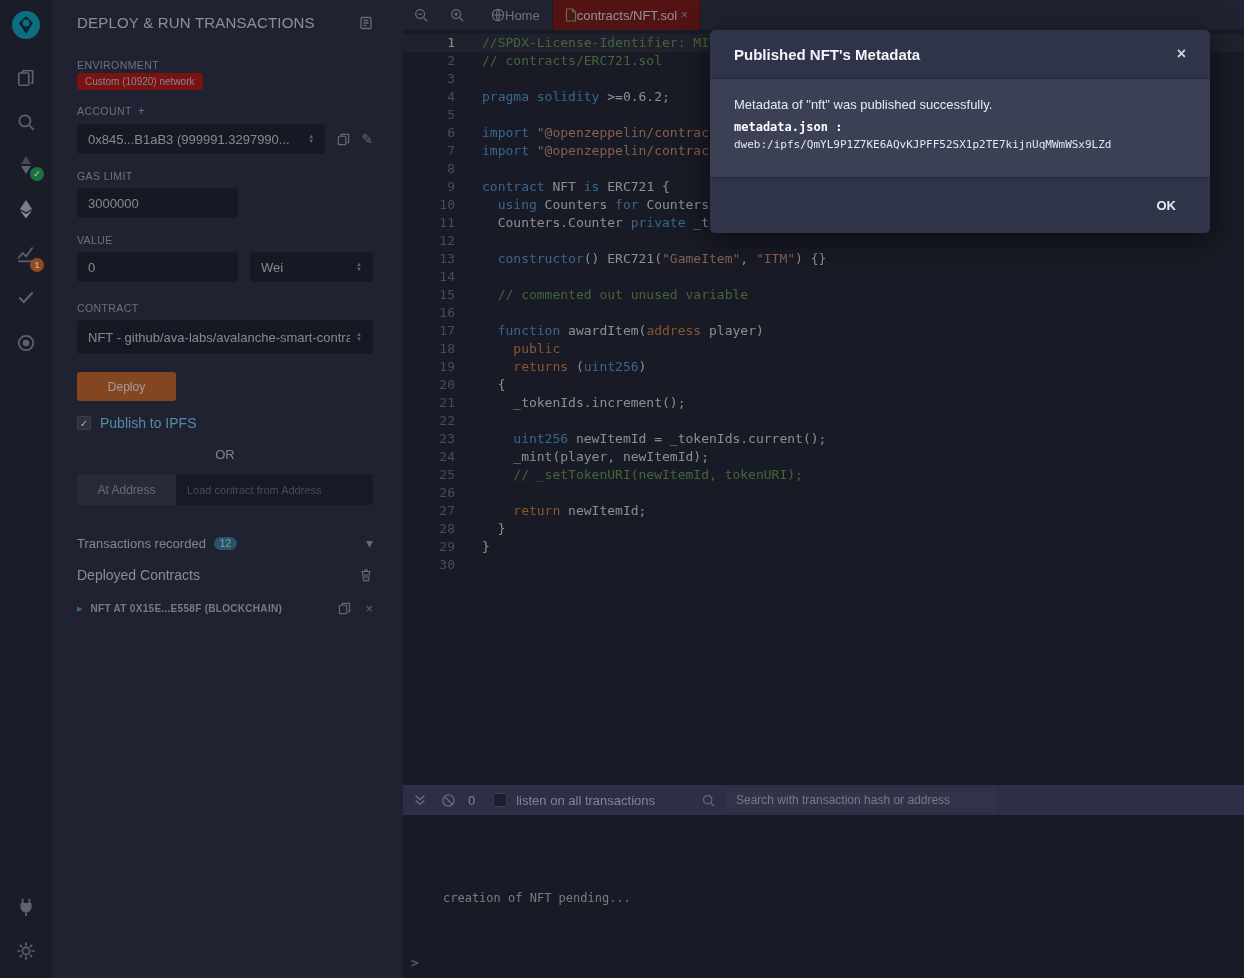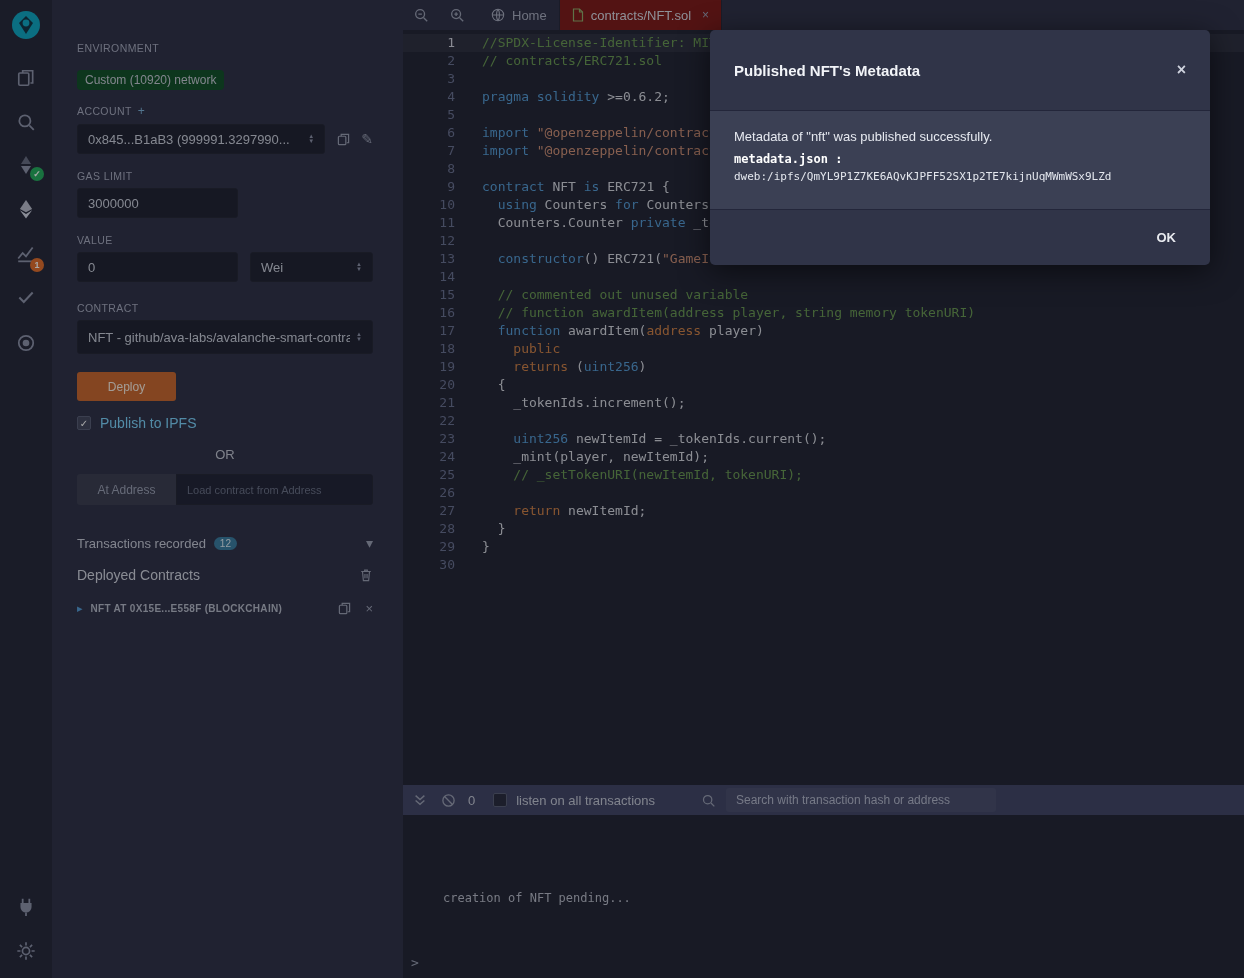--- a/index.html
+++ b/index.html
@@ -20,41 +20,41 @@
   .panel-title-row{display:flex;justify-content:space-between;align-items:center;}
   .panel-title{font-size:15px;color:#d6d9e4;letter-spacing:.2px;}
   .lbl{font-size:10.5px;color:#a6abbf;letter-spacing:.4px;margin-top:0;}
   .sel,.inp{height:30px;background:#222536;border-radius:3px;border:1px solid #262939;color:#c9cedb;
             font-size:13px;display:flex;align-items:center;justify-content:space-between;padding:0 10px;}
   .inp{display:block;line-height:28px;}
   input.inp{width:100%;outline:none;}
   .sel-arrows{display:flex;flex-direction:column;line-height:5px;font-size:6px;color:#8d93ab;margin-left:6px;}
   .sel-text{overflow:hidden;white-space:nowrap;text-overflow:clip;flex:1;}
   .row{display:flex;align-items:center;}
-  .net-badge{display:inline-block;margin-top:16px;background:#14532d;color:#c6cad6;font-size:12px;
+  .net-badge{display:inline-block;margin-top:2px;background:#b91c1c;color:#c6cad6;font-size:10px;
              padding:3px 8px;border-radius:4px;}
   .mini-icon{color:#9aa0b4;font-size:14px;cursor:pointer;}
   .deploy-btn{margin-top:18px;width:99px;height:29px;background:#c96a33;border:none;border-radius:3px;
               color:#f7ece2;font-size:12px;cursor:pointer;font-family:inherit;}
   .chk{width:14px;height:14px;background:#454a60;border:1px solid #5a6078;border-radius:2px;color:#fff;
        font-size:10px;line-height:13px;text-align:center;cursor:pointer;}
   .chk.empty{background:#2b2e42;color:transparent;}
   .or{width:296px;text-align:center;margin-top:16px;font-size:13px;color:#c2c7d4;}
   .ataddr-btn{width:99px;height:31px;background:#3d4154;border:none;border-radius:3px 0 0 3px;
               color:#9ba1b6;font-size:12px;cursor:pointer;font-family:inherit;}
   .ataddr-inp{flex:1;height:31px;background:#23263a;border:1px solid #262939;border-radius:0 3px 3px 0;
               color:#c9cedb;font-size:11px;padding:0 10px;outline:none;}
   .ataddr-inp::placeholder{color:#6b7288;}
   .count-badge{background:#3c7ea3;color:#dcecf5;font-size:10px;border-radius:7px;padding:1px 6px;margin-left:8px;}
   .dc-item-label{font-size:10px;font-weight:bold;letter-spacing:.3px;color:#b4b9c8;}
 
   
   .mainarea{position:absolute;left:403px;top:0;right:0;height:100%;background:#252839;}
   .tabbar{height:30px;background:#31344b;display:flex;align-items:center;}
-  .tab{height:30px;display:flex;align-items:center;gap:7px;padding:0 12px;font-size:13px;color:#a8adc0;
+  .tab{height:30px;display:flex;align-items:center;padding:0 12px;font-size:13px;color:#a8adc0;
        border-right:1px solid #282b3d;cursor:pointer;}
   .tab.active{background:#7f1d1d;color:#d8dbe6;}
   .tab .close-x{font-size:12px;color:#9aa0b6;margin-left:4px;}
   .editor{position:absolute;top:30px;left:0;right:0;bottom:193px;overflow:hidden;background:#252839;padding-top:4px;}
   .code-line{display:flex;height:18px;line-height:18px;font-family:"DejaVu Sans Mono",monospace;font-size:13px;}
   .code-line.current{background:rgba(255,255,255,.05);}
   .ln{width:52px;text-align:right;color:#6a7292;flex:none;}
   .current .ln{color:#d0d4e0;}
   .lt{padding-left:27px;white-space:pre;}
   .tok-com{color:#6a9955}.tok-kw{color:#569cd6}.tok-kw2{color:#ce824a}
@@ -68,21 +68,21 @@
   .term-search::placeholder{color:#b3b8cc;}
   .terminal{position:absolute;left:0;right:0;bottom:0;height:163px;background:#252839;
             font-family:"DejaVu Sans Mono",monospace;color:#b6bac8;}
   .term-log{position:absolute;left:40px;top:76px;font-size:12px;}
   .term-prompt{position:absolute;left:8px;bottom:8px;font-size:13px;color:#9aa0b4;}
 
   
   .dim{position:absolute;inset:0;background:rgba(0,0,0,.34);z-index:10;}
   .modal{position:absolute;left:710px;top:30px;width:500px;z-index:20;border-radius:5px;overflow:hidden;
          box-shadow:0 6px 30px rgba(0,0,0,.55);color:#e6e9f0;}
-  .modal-head{background:#303448;padding:31px 24px;display:flex;justify-content:space-between;align-items:center;
+  .modal-head{background:#303448;padding:15px 24px;display:flex;justify-content:space-between;align-items:center;
               border-bottom:1px solid #23263a;}
   .modal-title{font-size:15px;font-weight:bold;color:#f2f4f8;}
   .modal-close{font-size:16px;color:#cfd3de;cursor:pointer;font-weight:bold;}
   .modal-body{background:#3b4054;padding:18px 24px 26px 24px;}
   .modal-line1{font-size:13px;margin-bottom:8px;}
   .modal-line2{font-family:"DejaVu Sans Mono",monospace;font-size:12px;font-weight:bold;color:#fff;margin-bottom:4px;}
   .modal-line3{font-family:"DejaVu Sans Mono",monospace;font-size:11px;color:#e4e7ee;}
   .modal-foot{background:#303448;padding:14px 24px;text-align:right;border-top:1px solid #23263a;}
   .ok-btn{background:transparent;border:none;color:#e8eaef;font-size:13px;font-weight:bold;cursor:pointer;
           font-family:inherit;padding:6px 10px;}
@@ -153,20 +153,29 @@
     </span>
     <span class="strip-icon" style="top:941px;">
       <svg width="20" height="20" viewBox="0 0 18 18" fill="none" stroke="currentColor" stroke-width="1.5">
           <circle cx="9" cy="9" r="3.2"></circle>
           <path d="M9 1.2V4M9 14v2.8M1.2 9H4M14 9h2.8M3.5 3.5l2 2M12.5 12.5l2 2M14.5 3.5l-2 2M5.5 12.5l-2 2"></path>
         </svg>
     </span>
   </aside>
 
   <section class="sidepanel">
+    <div class="panel-title-row">
+      <span class="panel-title">DEPLOY &amp; RUN TRANSACTIONS</span>
+      <span class="mini-icon">
+        <svg width="14" height="14" viewBox="0 0 14 14" fill="none" stroke="currentColor" stroke-width="1.3">
+            <rect x="2" y="1.5" width="10" height="11" rx="1"></rect>
+            <path d="M4.5 4.5h5M4.5 7h5M4.5 9.5h3"></path>
+          </svg>
+      </span>
+    </div>
 
     <div class="lbl" style="margin-top:28px;">ENVIRONMENT</div>
     <span class="net-badge">Custom (10920) network</span>
 
     <div class="row" style="margin-top:14px;gap:6px;">
       <span class="lbl">ACCOUNT</span>
       <span class="mini-icon" style="font-size:12px;color:#7fb2d9;">+</span>
     </div>
     <div class="row" style="margin-top:6px;">
       <div class="sel" style="width:251px;">
@@ -349,21 +358,20 @@
           <div class="code-line">
             <span class="ln">14</span>
             <span class="lt"></span>
           </div>
           <div class="code-line">
             <span class="ln">15</span>
             <span class="lt"><span class="tok-com">  // commented out unused variable</span></span>
           </div>
           <div class="code-line">
             <span class="ln">16</span>
-            <span class="lt"><span class="tok-com">  // function awardItem(address player, string memory tokenURI)</span></span>
           </div>
           <div class="code-line">
             <span class="ln">17</span>
             <span class="lt"><span class="tok-pln">  </span><span class="tok-kw">function</span><span class="tok-pln"> awardItem(</span><span class="tok-kw2">address</span><span class="tok-pln"> player)</span></span>
           </div>
           <div class="code-line">
             <span class="ln">18</span>
             <span class="lt"><span class="tok-kw2">    public</span></span>
           </div>
           <div class="code-line">

